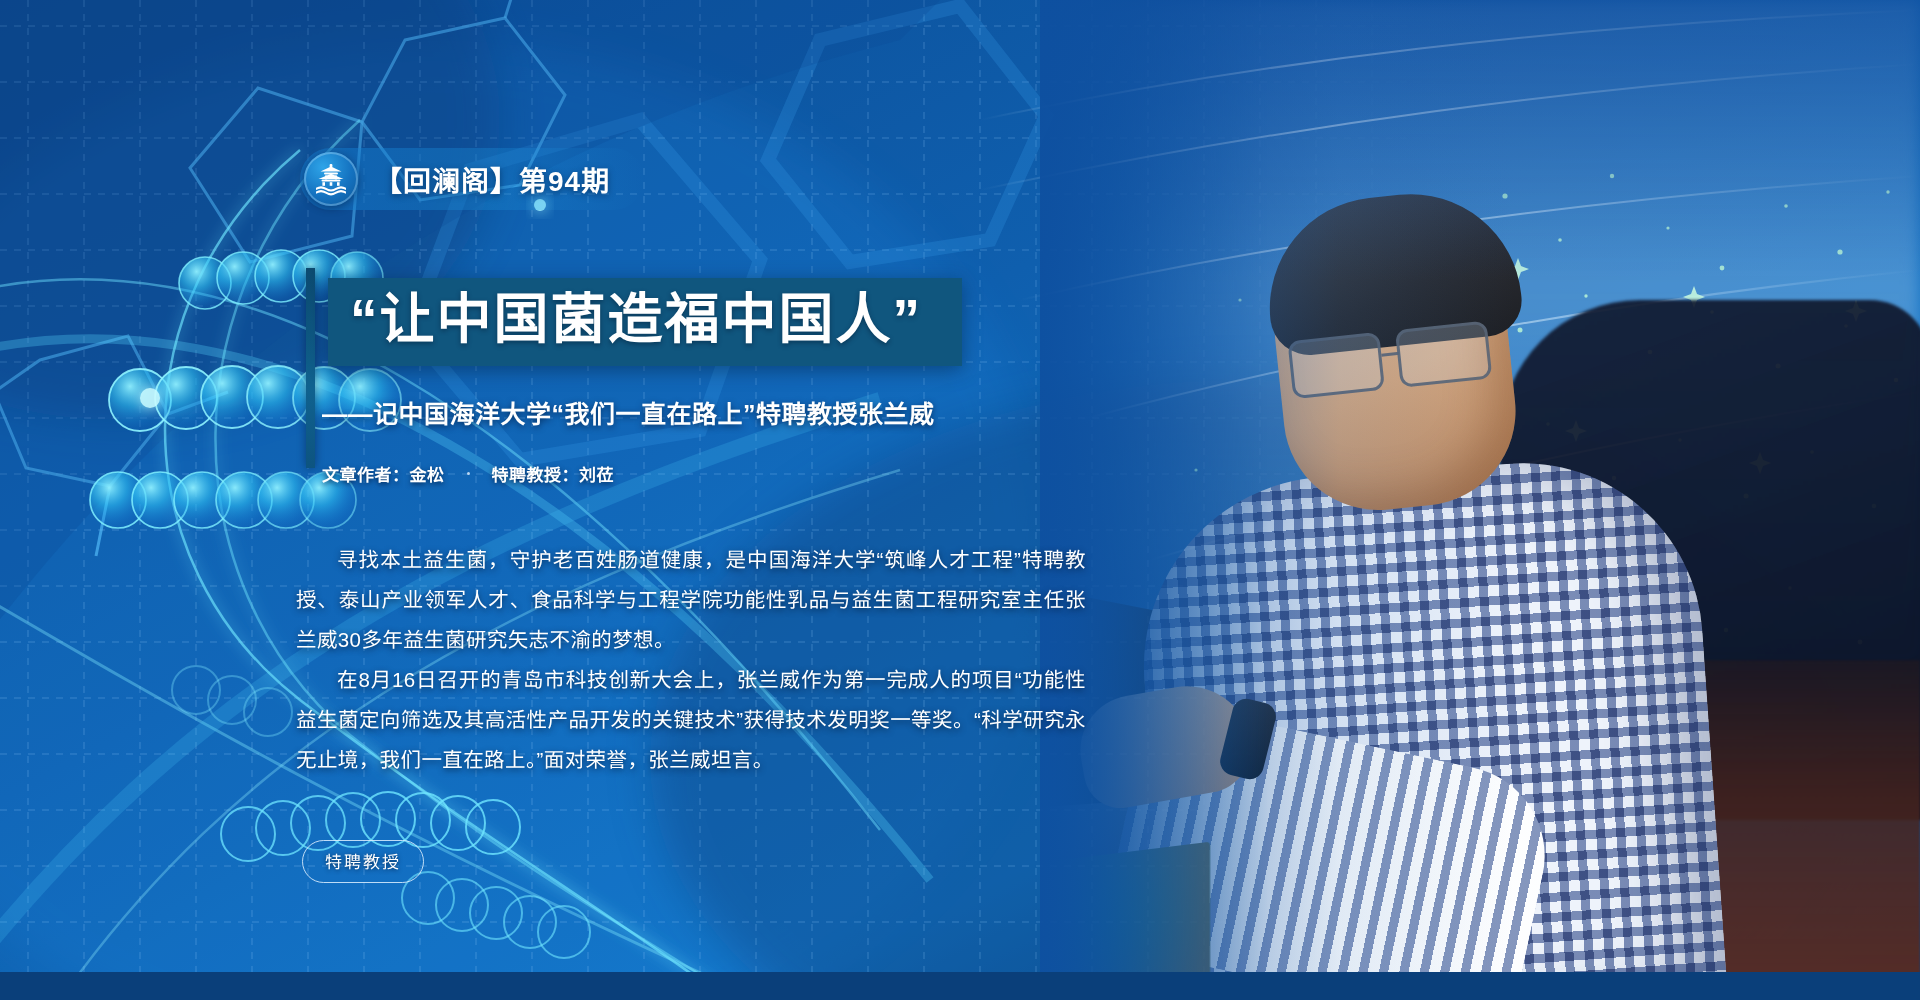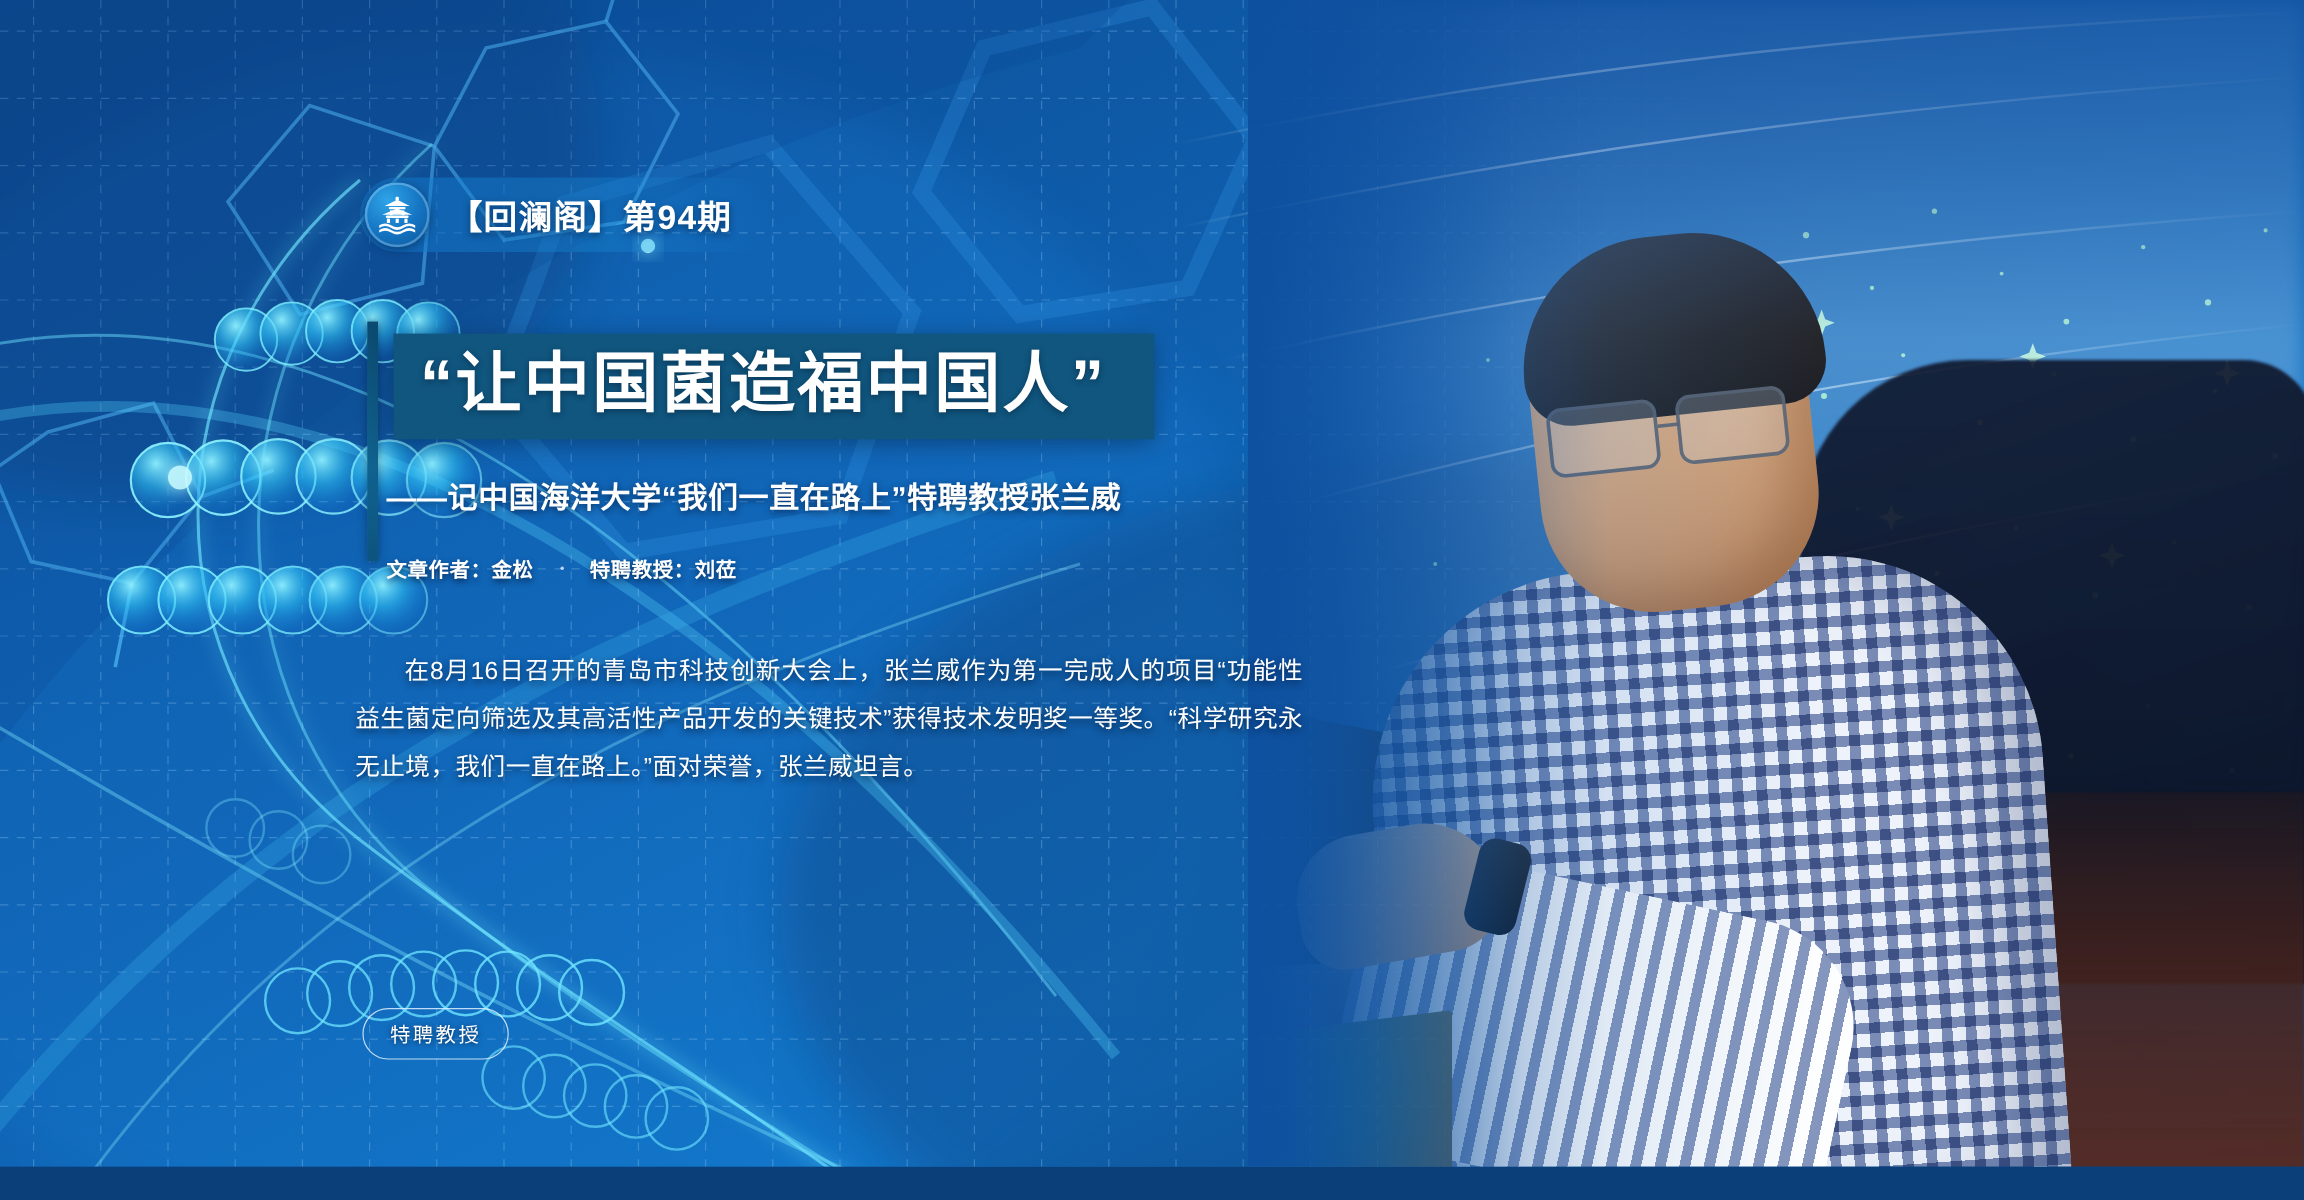--- a/index.html
+++ b/index.html
@@ -529,18 +529,19 @@
 
   <div class="subtitle">——记中国海洋大学“我们一直在路上”特聘教授张兰威</div>
 
   <div class="byline">
     <span>文章作者：金松</span>
     <span class="dot"></span>
     <span>特聘教授：刘莅</span>
   </div>
 
   <div class="body-copy">
+    <p>寻找本土益生菌，守护老百姓肠道健康，是中国海洋大学“筑峰人才工程”特聘教授、泰山产业领军人才、食品科学与工程学院功能性乳品与益生菌工程研究室主任张兰威30多年益生菌研究矢志不渝的梦想。</p>
     <p>在8月16日召开的青岛市科技创新大会上，张兰威作为第一完成人的项目“功能性益生菌定向筛选及其高活性产品开发的关键技术”获得技术发明奖一等奖。“科学研究永无止境，我们一直在路上。”面对荣誉，张兰威坦言。</p>
   </div>
 
   <button class="read-btn" type="button">特聘教授</button>
 
 </div>
 
 </body></html>

